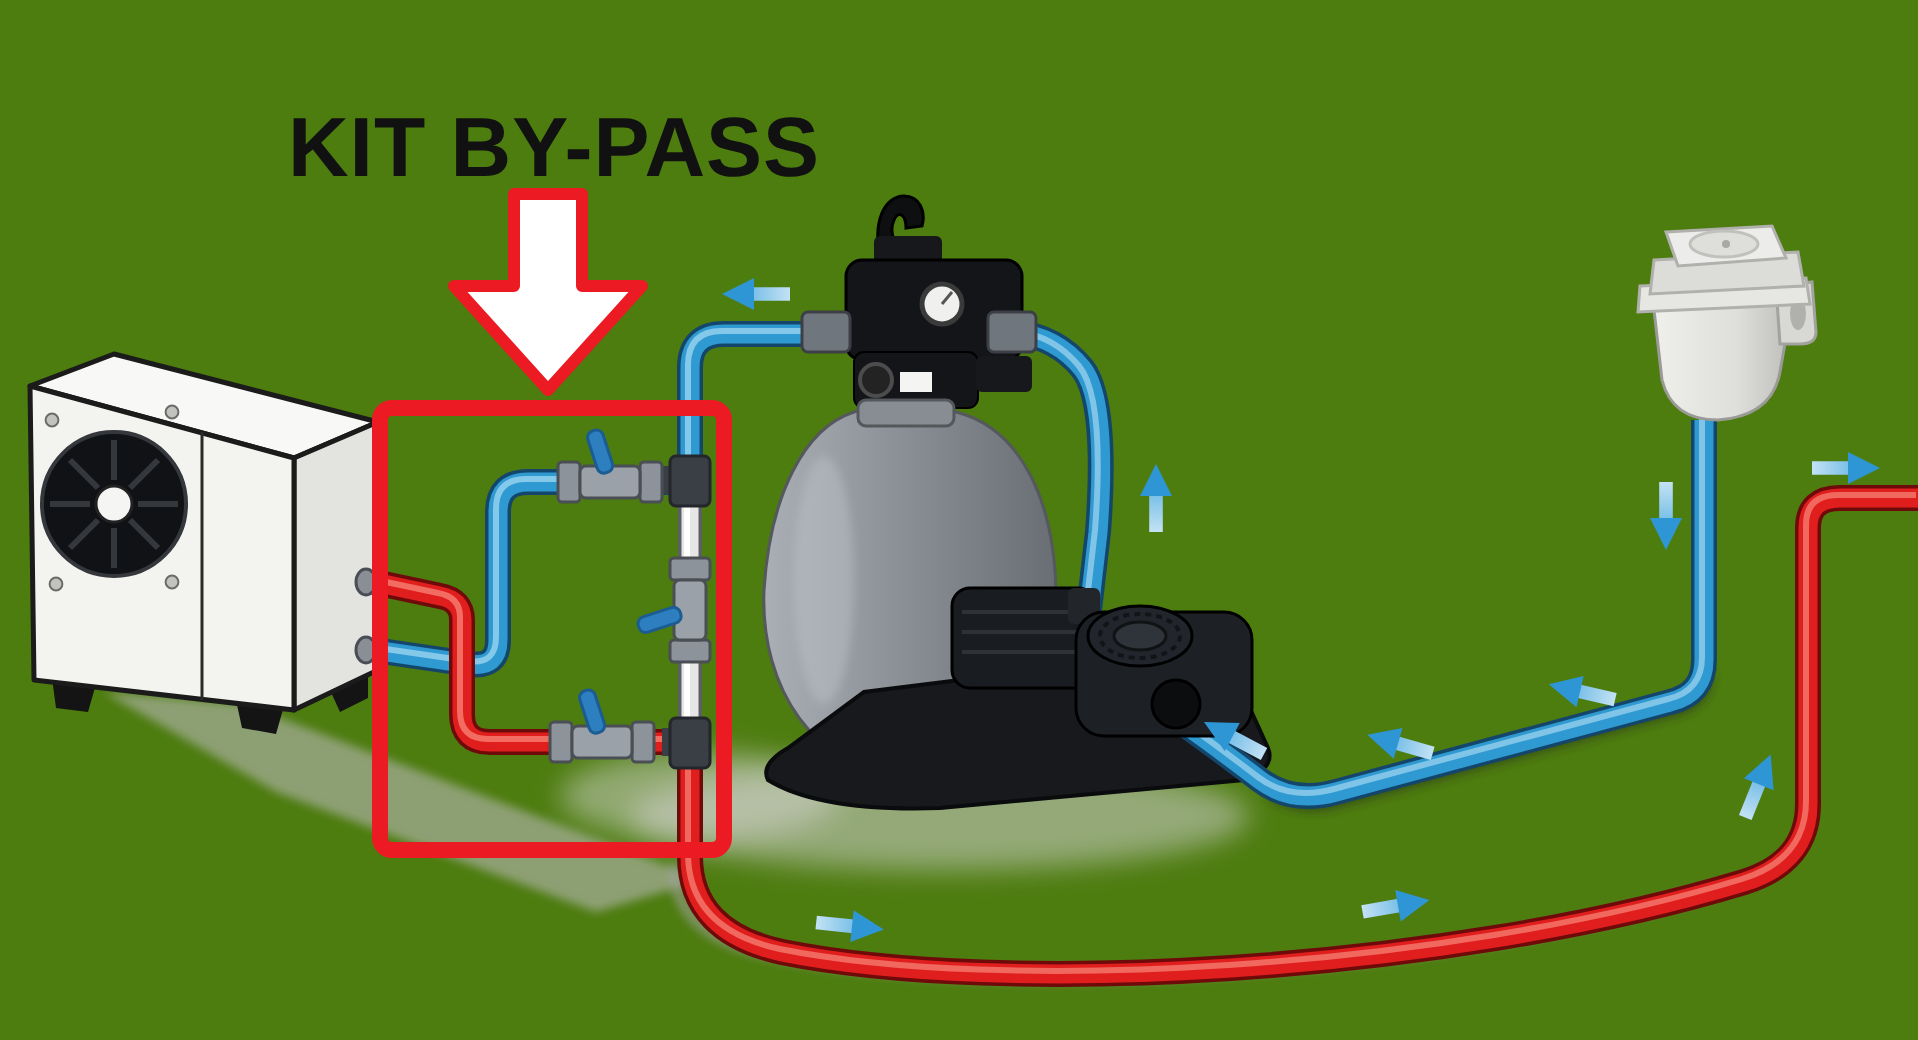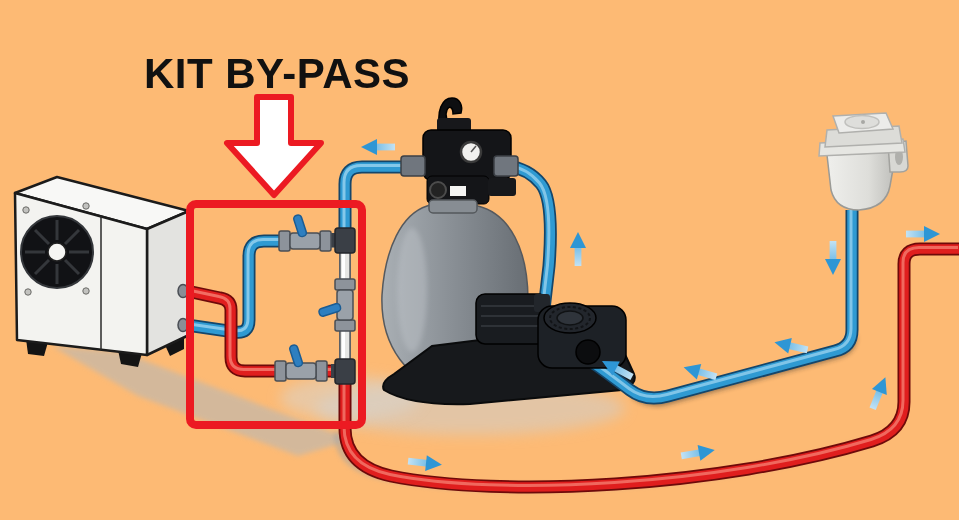--- a/index.html
+++ b/index.html
@@ -1,16 +1,16 @@
 <!DOCTYPE html>
 <html><head>
 <meta charset="utf-8">
 <style>
   html,body{margin:0;padding:0;background:#ffffff;}
-  .stage{position:relative;width:959px;height:520px;background:#fdba74;overflow:hidden;
+  .stage{position:relative;width:959px;height:520px;background:#4d7c0f;overflow:hidden;
          font-family:"Liberation Sans",sans-serif;}
   svg{display:block;}
   .title-text{font-family:"Liberation Sans",sans-serif;font-weight:700;font-size:42px;
               fill:#111111;letter-spacing:.5px;}
 </style>
 </head>
 <body>
 
 <div class="stage">
 <svg width="959" height="520" viewBox="0 0 959 520">

